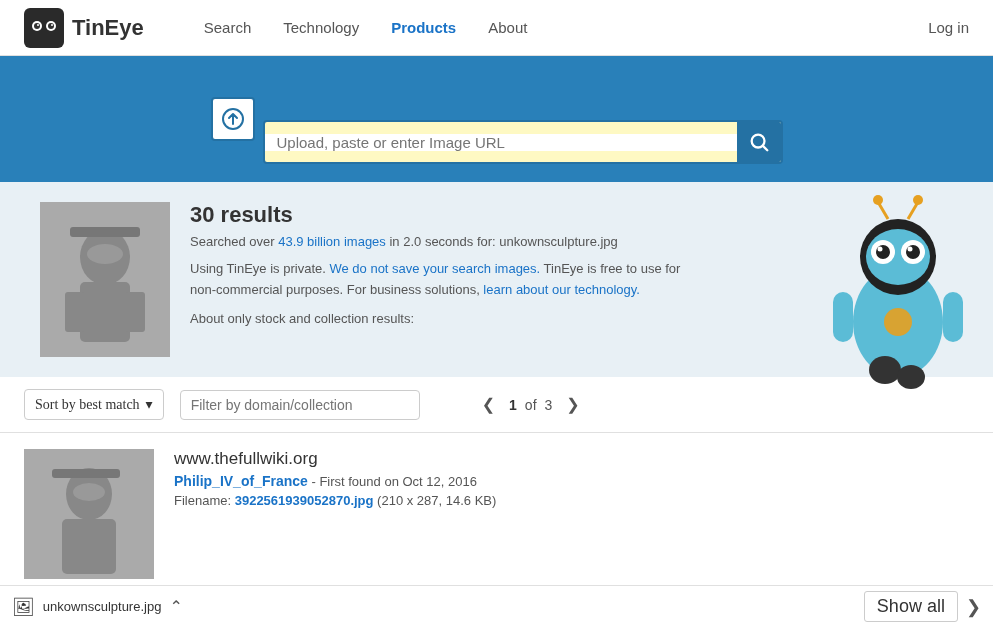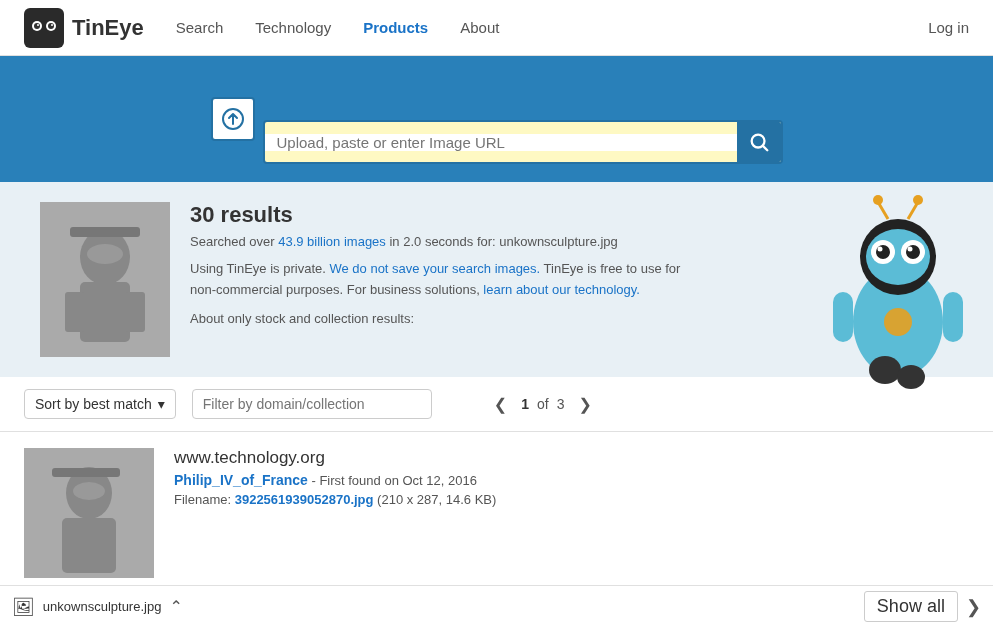--- a/index.html
+++ b/index.html
@@ -11,21 +11,21 @@
       align-items: center;
       padding: 0 24px;
       height: 56px;
       background: #fff;
       border-bottom: 1px solid #e0e0e0;
     }
     .logo {
       display: flex;
       align-items: center;
       gap: 8px;
-      margin-right: 32px;
+      margin-right: 60px;
     }
     .logo-icon {
       width: 40px;
       height: 40px;
     }
     .logo-text {
       font-size: 22px;
       font-weight: bold;
       color: #333;
     }
@@ -204,20 +204,21 @@
       display: flex;
       align-items: flex-end;
       border: 1px solid #ccc;
       border-radius: 4px;
       padding: 6px 10px;
       cursor: pointer;
       font-size: 14px;
       color: #333;
       background: #fff;
       gap: 6px;
+      font-family: Liberation Serif, serif;
     }
     .filter-input {
       border: 1px solid #ccc;
       border-radius: 4px;
       padding: 6px 10px;
       font-size: 14px;
       color: #999;
       width: 240px;
       outline: none;
     }
@@ -459,21 +460,21 @@
   <div class="result-thumb">
     <svg viewBox="0 0 130 130">
       <rect width="130" height="130" fill="#aaa"></rect>
       <ellipse cx="65" cy="45" rx="23" ry="26" fill="#888"></ellipse>
       <rect x="28" y="20" width="68" height="9" rx="3" fill="#777"></rect>
       <ellipse cx="65" cy="43" rx="16" ry="9" fill="#999"></ellipse>
       <rect x="38" y="70" width="54" height="55" rx="5" fill="#888"></rect>
     </svg>
   </div>
   <div class="result-content">
-    <div class="result-domain">www.technology.org</div>
+    <div class="result-domain">www.thefullwiki.org</div>
     <div>
       <a href="#" class="result-page-title">Philip_IV_of_France</a><span class="result-found"> - First found on Oct 12, 2016</span>
     </div>
     <div class="result-filename">
       <span>Filename: </span><a href="#">3922561939052870.jpg</a><span> (210 x 287, 14.6 KB)</span>
     </div>
   </div>
 </div>
 
 <div class="bottom-bar">

